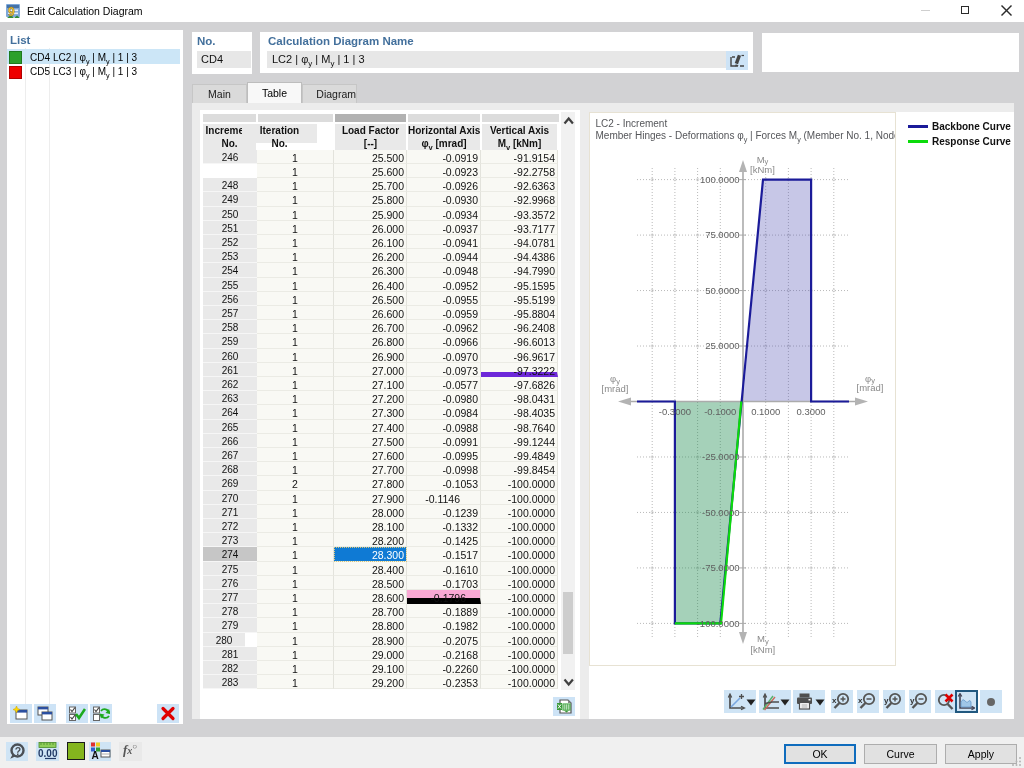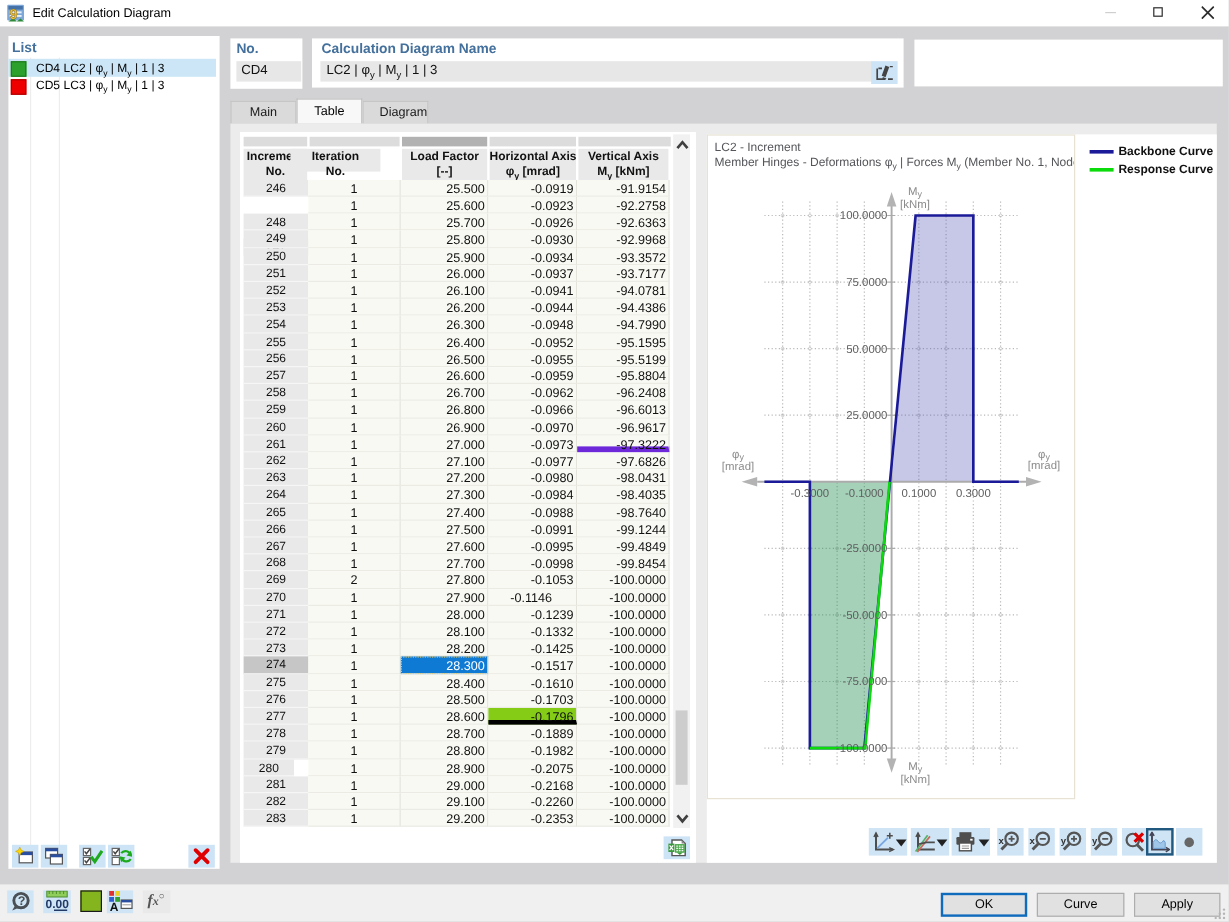--- a/index.html
+++ b/index.html
@@ -180,21 +180,21 @@
 <div style="position:absolute;left:407px;top:348.6px;width:74px;height:14.2px;background:#f9f9f4;border-bottom:1px solid #ebebe4;border-right:1px solid #e3e3dc;text-align:right;padding-right:2px;font-size:10.5px;line-height:16px;color:#111;box-sizing:border-box;">-0.0970</div>
 <div style="position:absolute;left:481px;top:348.6px;width:77px;height:14.2px;background:#f9f9f4;border-bottom:1px solid #ebebe4;border-right:1px solid #e3e3dc;text-align:right;padding-right:2px;font-size:10.5px;line-height:16px;color:#111;box-sizing:border-box;">-96.9617</div>
 <div style="position:absolute;left:203px;top:362.8px;width:54px;height:14.2px;background:#e9e9e9;border-bottom:1px solid #f6f6f6;font-size:10px;line-height:16px;text-align:center;color:#111;box-sizing:border-box;">261</div>
 <div style="position:absolute;left:257px;top:362.8px;width:77px;height:14.2px;background:#f9f9f4;border-bottom:1px solid #ebebe4;border-right:1px solid #e3e3dc;text-align:center;font-size:10.5px;line-height:16px;color:#111;box-sizing:border-box;">1</div>
 <div style="position:absolute;left:334px;top:362.8px;width:73px;height:14.2px;background:#f9f9f4;border-bottom:1px solid #ebebe4;border-right:1px solid #e3e3dc;text-align:right;padding-right:2px;font-size:10.5px;line-height:16px;color:#111;box-sizing:border-box;">27.000</div>
 <div style="position:absolute;left:407px;top:362.8px;width:74px;height:14.2px;background:#f9f9f4;border-bottom:1px solid #ebebe4;border-right:1px solid #e3e3dc;text-align:right;padding-right:2px;font-size:10.5px;line-height:16px;color:#111;box-sizing:border-box;">-0.0973</div>
 <div style="position:absolute;left:481px;top:362.8px;width:77px;height:14.2px;background:#f9f9f4;border-bottom:5px solid #6d28d9;border-right:1px solid #e3e3dc;text-align:right;padding-right:2px;font-size:10.5px;line-height:16px;color:#111;box-sizing:border-box;">-97.3222</div>
 <div style="position:absolute;left:203px;top:377.0px;width:54px;height:14.2px;background:#e9e9e9;border-bottom:1px solid #f6f6f6;font-size:10px;line-height:16px;text-align:center;color:#111;box-sizing:border-box;">262</div>
 <div style="position:absolute;left:257px;top:377.0px;width:77px;height:14.2px;background:#f9f9f4;border-bottom:1px solid #ebebe4;border-right:1px solid #e3e3dc;text-align:center;font-size:10.5px;line-height:16px;color:#111;box-sizing:border-box;">1</div>
 <div style="position:absolute;left:334px;top:377.0px;width:73px;height:14.2px;background:#f9f9f4;border-bottom:1px solid #ebebe4;border-right:1px solid #e3e3dc;text-align:right;padding-right:2px;font-size:10.5px;line-height:16px;color:#111;box-sizing:border-box;">27.100</div>
-<div style="position:absolute;left:407px;top:377.0px;width:74px;height:14.2px;background:#f9f9f4;border-bottom:1px solid #ebebe4;border-right:1px solid #e3e3dc;text-align:right;padding-right:2px;font-size:10.5px;line-height:16px;color:#111;box-sizing:border-box;">-0.0977</div>
+<div style="position:absolute;left:407px;top:377.0px;width:74px;height:14.2px;background:#f9f9f4;border-bottom:1px solid #ebebe4;border-right:1px solid #e3e3dc;text-align:right;padding-right:2px;font-size:10.5px;line-height:16px;color:#111;box-sizing:border-box;">-0.0577</div>
 <div style="position:absolute;left:481px;top:377.0px;width:77px;height:14.2px;background:#f9f9f4;border-bottom:1px solid #ebebe4;border-right:1px solid #e3e3dc;text-align:right;padding-right:2px;font-size:10.5px;line-height:16px;color:#111;box-sizing:border-box;">-97.6826</div>
 <div style="position:absolute;left:203px;top:391.2px;width:54px;height:14.2px;background:#e9e9e9;border-bottom:1px solid #f6f6f6;font-size:10px;line-height:16px;text-align:center;color:#111;box-sizing:border-box;">263</div>
 <div style="position:absolute;left:257px;top:391.2px;width:77px;height:14.2px;background:#f9f9f4;border-bottom:1px solid #ebebe4;border-right:1px solid #e3e3dc;text-align:center;font-size:10.5px;line-height:16px;color:#111;box-sizing:border-box;">1</div>
 <div style="position:absolute;left:334px;top:391.2px;width:73px;height:14.2px;background:#f9f9f4;border-bottom:1px solid #ebebe4;border-right:1px solid #e3e3dc;text-align:right;padding-right:2px;font-size:10.5px;line-height:16px;color:#111;box-sizing:border-box;">27.200</div>
 <div style="position:absolute;left:407px;top:391.2px;width:74px;height:14.2px;background:#f9f9f4;border-bottom:1px solid #ebebe4;border-right:1px solid #e3e3dc;text-align:right;padding-right:2px;font-size:10.5px;line-height:16px;color:#111;box-sizing:border-box;">-0.0980</div>
 <div style="position:absolute;left:481px;top:391.2px;width:77px;height:14.2px;background:#f9f9f4;border-bottom:1px solid #ebebe4;border-right:1px solid #e3e3dc;text-align:right;padding-right:2px;font-size:10.5px;line-height:16px;color:#111;box-sizing:border-box;">-98.0431</div>
 <div style="position:absolute;left:203px;top:405.4px;width:54px;height:14.2px;background:#e9e9e9;border-bottom:1px solid #f6f6f6;font-size:10px;line-height:16px;text-align:center;color:#111;box-sizing:border-box;">264</div>
 <div style="position:absolute;left:257px;top:405.4px;width:77px;height:14.2px;background:#f9f9f4;border-bottom:1px solid #ebebe4;border-right:1px solid #e3e3dc;text-align:center;font-size:10.5px;line-height:16px;color:#111;box-sizing:border-box;">1</div>
 <div style="position:absolute;left:334px;top:405.4px;width:73px;height:14.2px;background:#f9f9f4;border-bottom:1px solid #ebebe4;border-right:1px solid #e3e3dc;text-align:right;padding-right:2px;font-size:10.5px;line-height:16px;color:#111;box-sizing:border-box;">27.300</div>
 <div style="position:absolute;left:407px;top:405.4px;width:74px;height:14.2px;background:#f9f9f4;border-bottom:1px solid #ebebe4;border-right:1px solid #e3e3dc;text-align:right;padding-right:2px;font-size:10.5px;line-height:16px;color:#111;box-sizing:border-box;">-0.0984</div>
@@ -255,21 +255,21 @@
 <div style="position:absolute;left:407px;top:561.6px;width:74px;height:14.2px;background:#f9f9f4;border-bottom:1px solid #ebebe4;border-right:1px solid #e3e3dc;text-align:right;padding-right:2px;font-size:10.5px;line-height:16px;color:#111;box-sizing:border-box;">-0.1610</div>
 <div style="position:absolute;left:481px;top:561.6px;width:77px;height:14.2px;background:#f9f9f4;border-bottom:1px solid #ebebe4;border-right:1px solid #e3e3dc;text-align:right;padding-right:2px;font-size:10.5px;line-height:16px;color:#111;box-sizing:border-box;">-100.0000</div>
 <div style="position:absolute;left:203px;top:575.8px;width:54px;height:14.2px;background:#e9e9e9;border-bottom:1px solid #f6f6f6;font-size:10px;line-height:16px;text-align:center;color:#111;box-sizing:border-box;">276</div>
 <div style="position:absolute;left:257px;top:575.8px;width:77px;height:14.2px;background:#f9f9f4;border-bottom:1px solid #ebebe4;border-right:1px solid #e3e3dc;text-align:center;font-size:10.5px;line-height:16px;color:#111;box-sizing:border-box;">1</div>
 <div style="position:absolute;left:334px;top:575.8px;width:73px;height:14.2px;background:#f9f9f4;border-bottom:1px solid #ebebe4;border-right:1px solid #e3e3dc;text-align:right;padding-right:2px;font-size:10.5px;line-height:16px;color:#111;box-sizing:border-box;">28.500</div>
 <div style="position:absolute;left:407px;top:575.8px;width:74px;height:14.2px;background:#f9f9f4;border-bottom:1px solid #ebebe4;border-right:1px solid #e3e3dc;text-align:right;padding-right:2px;font-size:10.5px;line-height:16px;color:#111;box-sizing:border-box;">-0.1703</div>
 <div style="position:absolute;left:481px;top:575.8px;width:77px;height:14.2px;background:#f9f9f4;border-bottom:1px solid #ebebe4;border-right:1px solid #e3e3dc;text-align:right;padding-right:2px;font-size:10.5px;line-height:16px;color:#111;box-sizing:border-box;">-100.0000</div>
 <div style="position:absolute;left:203px;top:590.0px;width:54px;height:14.2px;background:#e9e9e9;border-bottom:1px solid #f6f6f6;font-size:10px;line-height:16px;text-align:center;color:#111;box-sizing:border-box;">277</div>
 <div style="position:absolute;left:257px;top:590.0px;width:77px;height:14.2px;background:#f9f9f4;border-bottom:1px solid #ebebe4;border-right:1px solid #e3e3dc;text-align:center;font-size:10.5px;line-height:16px;color:#111;box-sizing:border-box;">1</div>
 <div style="position:absolute;left:334px;top:590.0px;width:73px;height:14.2px;background:#f9f9f4;border-bottom:1px solid #ebebe4;border-right:1px solid #e3e3dc;text-align:right;padding-right:2px;font-size:10.5px;line-height:16px;color:#111;box-sizing:border-box;">28.600</div>
-<div style="position:absolute;left:407px;top:590.0px;width:74px;height:14.2px;background:#84cc16;border-bottom:4px solid #000000;border-right:1px solid #e3e3dc;text-align:right;padding-right:2px;font-size:10.5px;line-height:16px;color:#111;box-sizing:border-box;">-0.1796</div>
+<div style="position:absolute;left:407px;top:590.0px;width:74px;height:14.2px;background:#f9a8d4;border-bottom:6px solid #000000;border-right:1px solid #e3e3dc;text-align:right;padding-right:14px;font-size:10.5px;line-height:16px;color:#111;box-sizing:border-box;">-0.1796</div>
 <div style="position:absolute;left:481px;top:590.0px;width:77px;height:14.2px;background:#f9f9f4;border-bottom:1px solid #ebebe4;border-right:1px solid #e3e3dc;text-align:right;padding-right:2px;font-size:10.5px;line-height:16px;color:#111;box-sizing:border-box;">-100.0000</div>
 <div style="position:absolute;left:203px;top:604.2px;width:54px;height:14.2px;background:#e9e9e9;border-bottom:1px solid #f6f6f6;font-size:10px;line-height:16px;text-align:center;color:#111;box-sizing:border-box;">278</div>
 <div style="position:absolute;left:257px;top:604.2px;width:77px;height:14.2px;background:#f9f9f4;border-bottom:1px solid #ebebe4;border-right:1px solid #e3e3dc;text-align:center;font-size:10.5px;line-height:16px;color:#111;box-sizing:border-box;">1</div>
 <div style="position:absolute;left:334px;top:604.2px;width:73px;height:14.2px;background:#f9f9f4;border-bottom:1px solid #ebebe4;border-right:1px solid #e3e3dc;text-align:right;padding-right:2px;font-size:10.5px;line-height:16px;color:#111;box-sizing:border-box;">28.700</div>
 <div style="position:absolute;left:407px;top:604.2px;width:74px;height:14.2px;background:#f9f9f4;border-bottom:1px solid #ebebe4;border-right:1px solid #e3e3dc;text-align:right;padding-right:2px;font-size:10.5px;line-height:16px;color:#111;box-sizing:border-box;">-0.1889</div>
 <div style="position:absolute;left:481px;top:604.2px;width:77px;height:14.2px;background:#f9f9f4;border-bottom:1px solid #ebebe4;border-right:1px solid #e3e3dc;text-align:right;padding-right:2px;font-size:10.5px;line-height:16px;color:#111;box-sizing:border-box;">-100.0000</div>
 <div style="position:absolute;left:203px;top:618.4px;width:54px;height:14.2px;background:#e9e9e9;border-bottom:1px solid #f6f6f6;font-size:10px;line-height:16px;text-align:center;color:#111;box-sizing:border-box;">279</div>
 <div style="position:absolute;left:257px;top:618.4px;width:77px;height:14.2px;background:#f9f9f4;border-bottom:1px solid #ebebe4;border-right:1px solid #e3e3dc;text-align:center;font-size:10.5px;line-height:16px;color:#111;box-sizing:border-box;">1</div>
 <div style="position:absolute;left:334px;top:618.4px;width:73px;height:14.2px;background:#f9f9f4;border-bottom:1px solid #ebebe4;border-right:1px solid #e3e3dc;text-align:right;padding-right:2px;font-size:10.5px;line-height:16px;color:#111;box-sizing:border-box;">28.800</div>
 <div style="position:absolute;left:407px;top:618.4px;width:74px;height:14.2px;background:#f9f9f4;border-bottom:1px solid #ebebe4;border-right:1px solid #e3e3dc;text-align:right;padding-right:2px;font-size:10.5px;line-height:16px;color:#111;box-sizing:border-box;">-0.1982</div>

